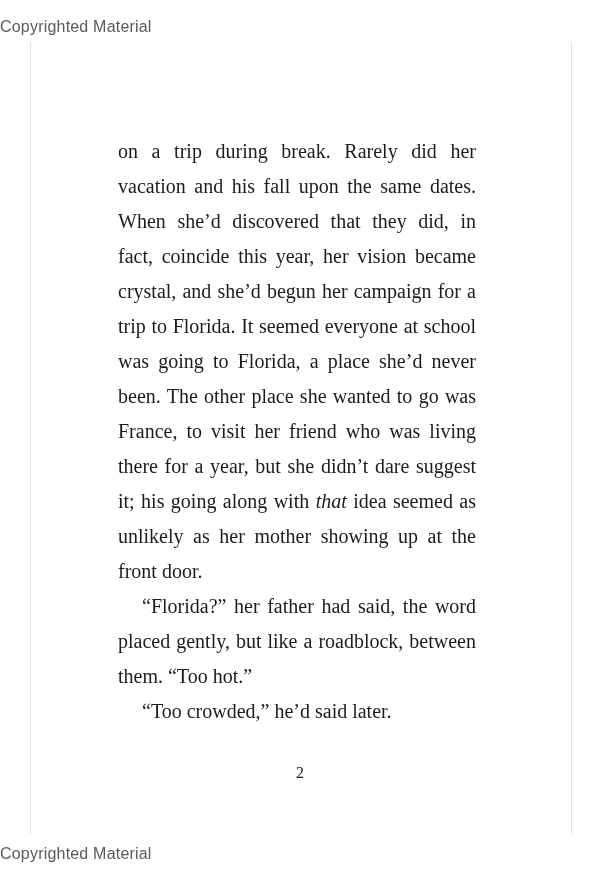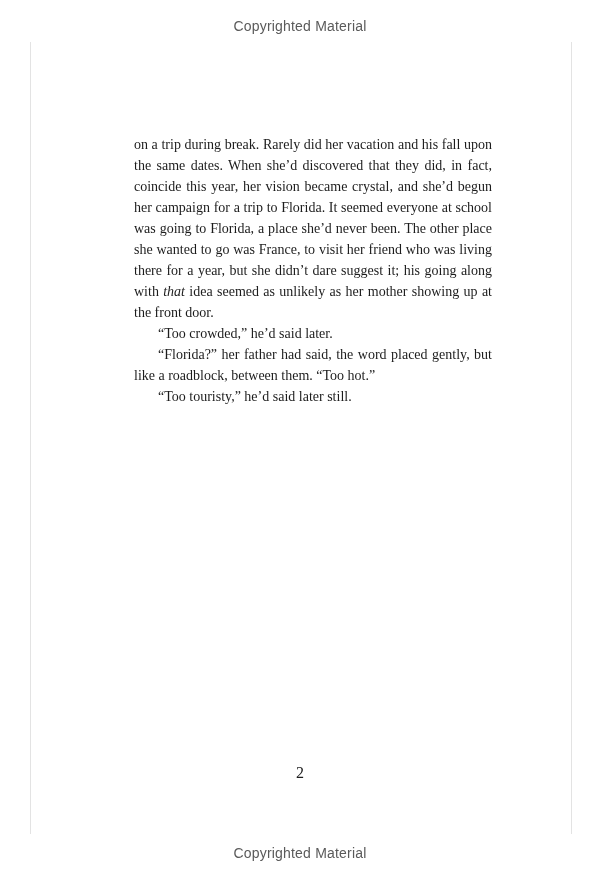--- a/index.html
+++ b/index.html
@@ -13,46 +13,46 @@
     position: relative;
     font-family: "Liberation Serif", serif;
     color: #1c1c1c;
     overflow: hidden;
   }
 
   .copyright-banner {
     position: absolute;
     left: 0;
     width: 100%;
-    text-align: center;
+    text-align: left;
     font-family: "Liberation Sans", sans-serif;
-    font-size: 14px;
+    font-size: 16px;
     color: #5a5a5a;
     letter-spacing: 0.2px;
   }
   .copyright-top { top: 18px; }
   .copyright-bottom { top: 845px; }
 
   .page-edge {
     position: absolute;
     top: 42px;
     bottom: 42px;
     width: 1px;
     background: #e3e3e3;
   }
   .page-edge-left { left: 30px; }
   .page-edge-right { left: 571px; }
 
   .text-block {
     position: absolute;
     top: 134px;
-    left: 134px;
+    left: 118px;
     width: 358px;
-    font-size: 14px;
-    line-height: 21px;
+    font-size: 20px;
+    line-height: 35px;
     text-align: justify;
     text-justify: inter-word;
   }
   .text-block p {
     margin: 0;
     padding: 0;
     text-indent: 24px;
   }
   .text-block p.no-indent {
     text-indent: 0;
@@ -75,23 +75,22 @@
 <body>
 
 <div class="copyright-banner copyright-top">Copyrighted Material</div>
 
 <div class="page-edge page-edge-left"></div>
 <div class="page-edge page-edge-right"></div>
 
 <div class="text-block">
   <p class="no-indent"><span>on a trip during break. Rarely did her vacation and his fall upon the same dates. When she’d discovered that they did, in fact, coincide this year, her vision became crystal, and she’d begun her campaign for a trip to Florida. It seemed everyone at school was going to Florida, a place she’d never been. The other place she wanted to go was France, to visit her friend who was living there for a year, but she didn’t dare suggest it; his going along with </span><em>that</em><span> idea seemed as unlikely as her mother showing up at the front door.</span></p>
 
+  <p>“Florida?” her father had said, the word placed gently, but like a roadblock, between them. “Too hot.”</p>
+
   <p>“Too crowded,” he’d said later.</p>
 
-  <p>“Florida?” her father had said, the word placed gently, but like a roadblock, between them. “Too hot.”</p>
-
-  <p>“Too touristy,” he’d said later still.</p>
 
 </div>
 
 <div class="page-number">2</div>
 
 <div class="copyright-banner copyright-bottom">Copyrighted Material</div>
 
 </body></html>

